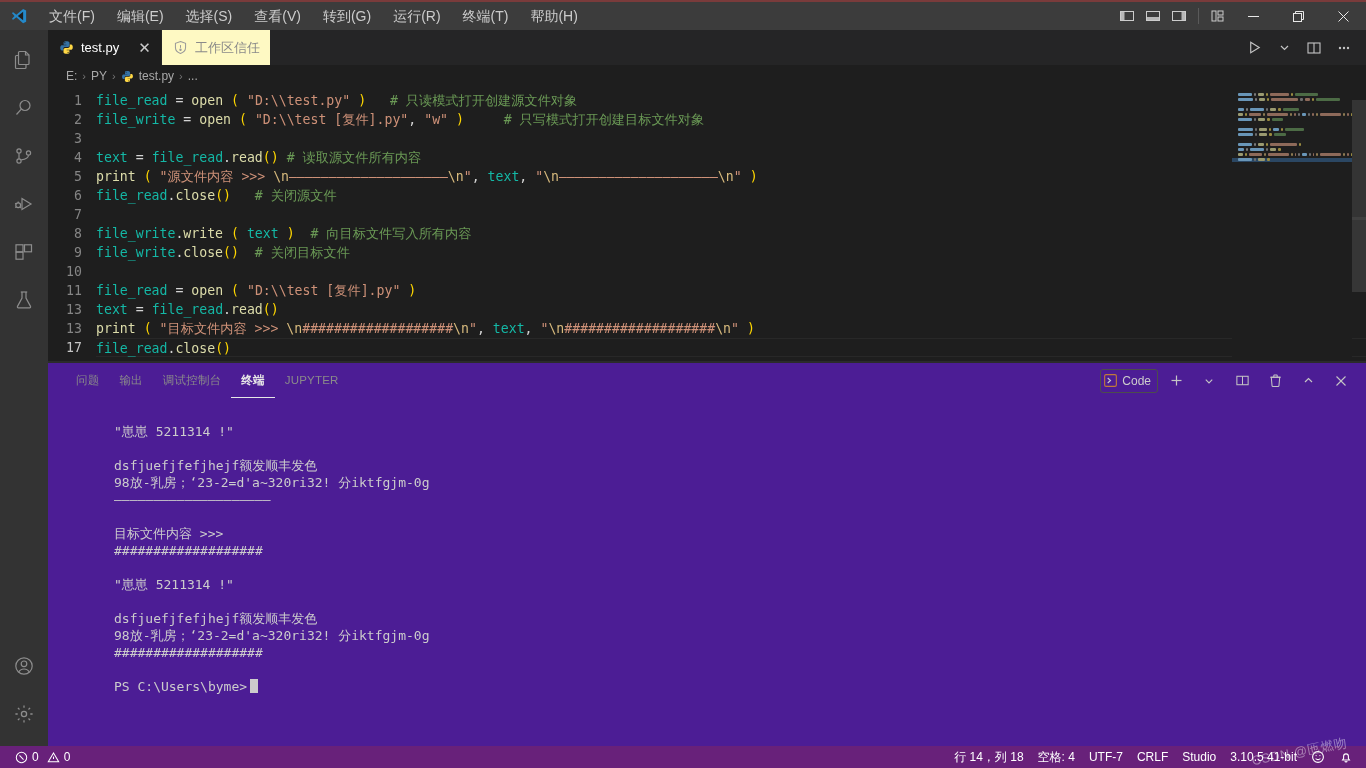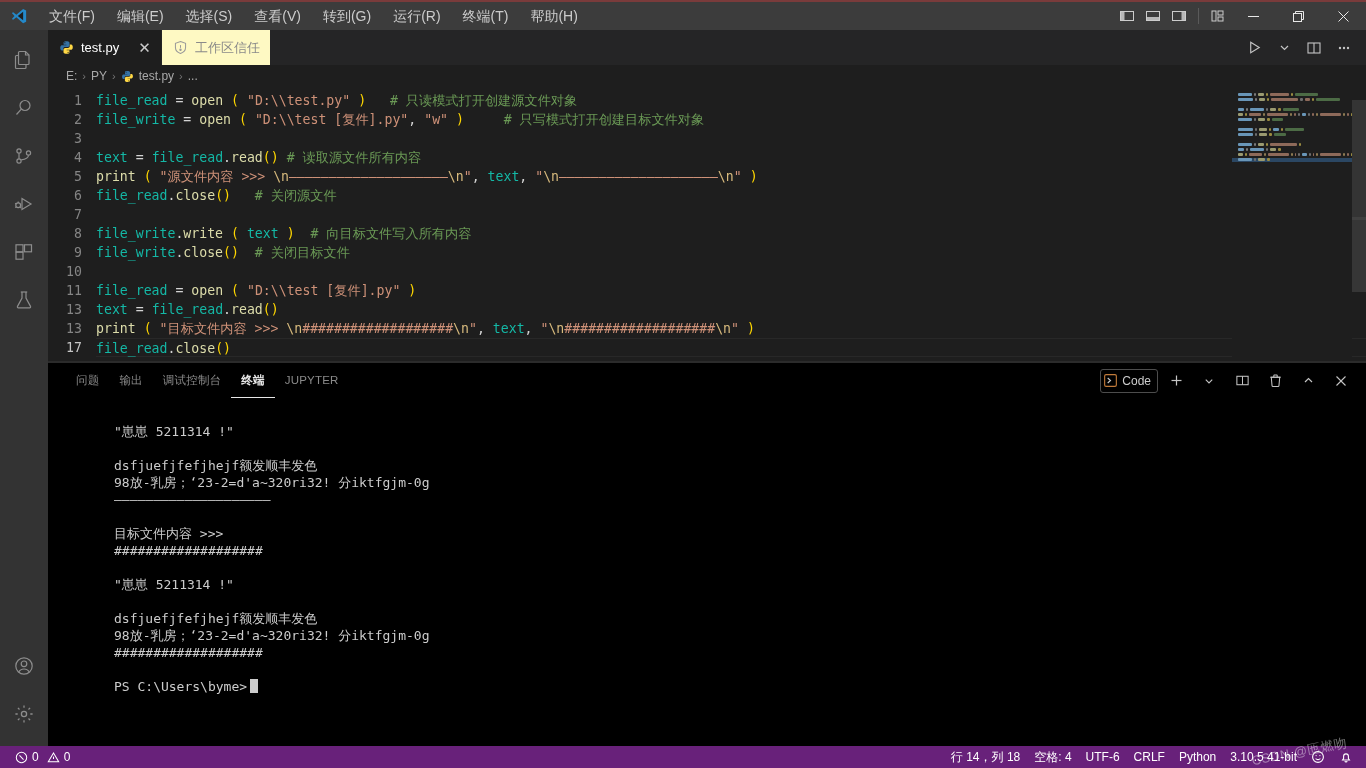--- a/index.html
+++ b/index.html
@@ -140,21 +140,21 @@
     position:absolute; top:0; right:0; width:14px; bottom:0; background:transparent;
   }
   .ed-scroll-thumb {
     position:absolute; right:0; width:14px; background:#4a4a4a; opacity:.55;
   }
   .editor-divider {
     position:absolute; left:0; right:0; bottom:0; height:1px; background:#2b2b2b;
   }
 
   
-  .panel { flex: 0 0 auto; background:#000000; display:flex; flex-direction:column; border-top:1px solid #2b2b2b;}
+  .panel { flex: 0 0 auto; background:#4c1d95; display:flex; flex-direction:column; border-top:1px solid #2b2b2b;}
   .panel-header {
     height: 35px; flex:0 0 35px; display:flex; align-items:stretch; padding-left: 18px;
   }
   .panel-tabs { display:flex; align-items:stretch; gap: 0; }
   .panel-tab {
     display:flex; align-items:center; padding: 0 10px;
     font-size: 11.5px; color:#8a8a8a; letter-spacing:.2px;
     border-bottom: 1px solid transparent; text-transform: none;
   }
   .panel-tab.active { color:#e7e7e7; border-bottom: 1px solid #e7e7e7; font-weight:600;}
@@ -617,23 +617,23 @@
             <path d="M7 2.2 L12.6 11.6 H1.4 Z"></path>
               <line x1="7" y1="6" x2="7" y2="8.6"></line>
           </svg>
         </span>
         <span>0</span>
       </div>
     </div>
     <div class="sb-right">
       <div class="sb-item">行 14，列 18</div>
       <div class="sb-item">空格: 4</div>
-      <div class="sb-item">UTF-6</div>
+      <div class="sb-item">UTF-7</div>
       <div class="sb-item">CRLF</div>
-      <div class="sb-item">Python</div>
+      <div class="sb-item">Studio</div>
       <div class="sb-item">3.10.5 41-bit</div>
       <div class="sb-item">
         <svg width="14" height="14" viewBox="0 0 14 14" fill="none" stroke="#ffffff" stroke-width="1.1">
           <circle cx="7" cy="7" r="5.4"></circle>
             <circle cx="5.1" cy="5.6" r=".6" fill="#fff" stroke="none"></circle>
           <circle cx="8.9" cy="5.6" r=".6" fill="#fff" stroke="none"></circle>
             <path d="M4.6 8.6 q2.4 2 4.8 0"></path>
         </svg>
       </div>
       <div class="sb-item">

